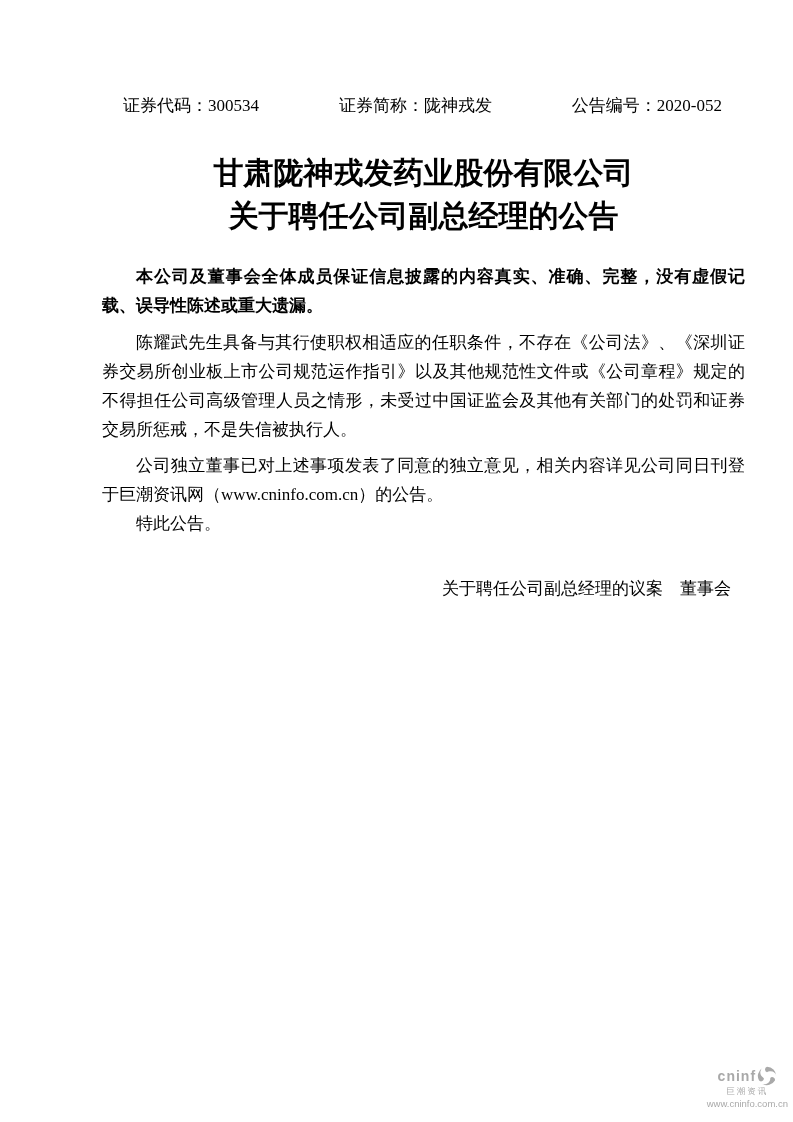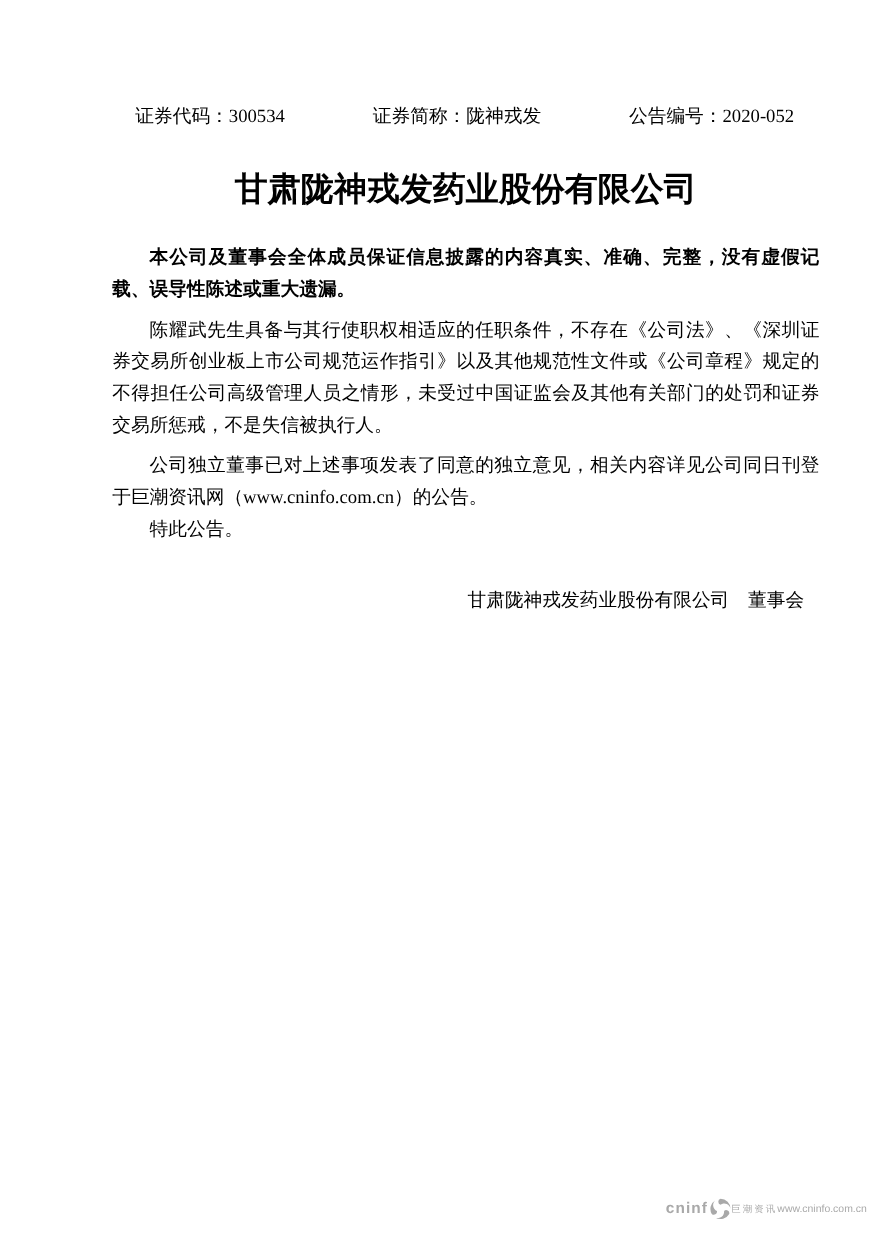--- a/index.html
+++ b/index.html
@@ -58,21 +58,21 @@
     font-size: 17px;
     line-height: 32px;
   }
   .signature-company { padding-right: 14px; }
   .signature-date { padding-right: 0; }
   .watermark {
     position: absolute;
     right: 5px;
     bottom: 13px;
     display: flex;
-    flex-direction: row;
+    flex-direction: column;
     align-items: center;
     color: #a9a9a9;
     font-family: "Liberation Sans", "DejaVu Sans", sans-serif;
     line-height: 1.1;
   }
   .watermark-top {
     display: flex;
     align-items: center;
     gap: 1px;
   }
@@ -100,30 +100,31 @@
   <div class="content">
 
     <div class="header-row">
       <span>证券代码：300534</span>
       <span>证券简称：陇神戎发</span>
       <span>公告编号：2020-052</span>
     </div>
 
     <div class="title-block">
       <div>甘肃陇神戎发药业股份有限公司</div>
+      <div>关于聘任公司副总经理的公告</div>
     </div>
 
     <p class="statement">本公司及董事会全体成员保证信息披露的内容真实、准确、完整，没有虚假记载、误导性陈述或重大遗漏。</p>
 
     <p class="body-para p2">陈耀武先生具备与其行使职权相适应的任职条件，不存在《公司法》、《深圳证券交易所创业板上市公司规范运作指引》以及其他规范性文件或《公司章程》规定的不得担任公司高级管理人员之情形，未受过中国证监会及其他有关部门的处罚和证券交易所惩戒，不是失信被执行人。</p>
     <p class="body-para p3">公司独立董事已对上述事项发表了同意的独立意见，相关内容详见公司同日刊登于巨潮资讯网（www.cninfo.com.cn）的公告。</p>
     <p class="body-para p4">特此公告。</p>
 
     <div class="signature-block">
-      <div class="signature-company">甘肃陇神戎发药业股份有限公司　董事会</div>
+      <div class="signature-company">关于聘任公司副总经理的议案　董事会</div>
     </div>
 
   </div>
 
   <div class="watermark">
     <div class="watermark-top">
       <span class="watermark-brand">cninf</span>
       <span class="watermark-swirl">
         <svg viewBox="0 0 24 24" width="20" height="20" aria-hidden="true">
           <g fill="#a9a9a9">

